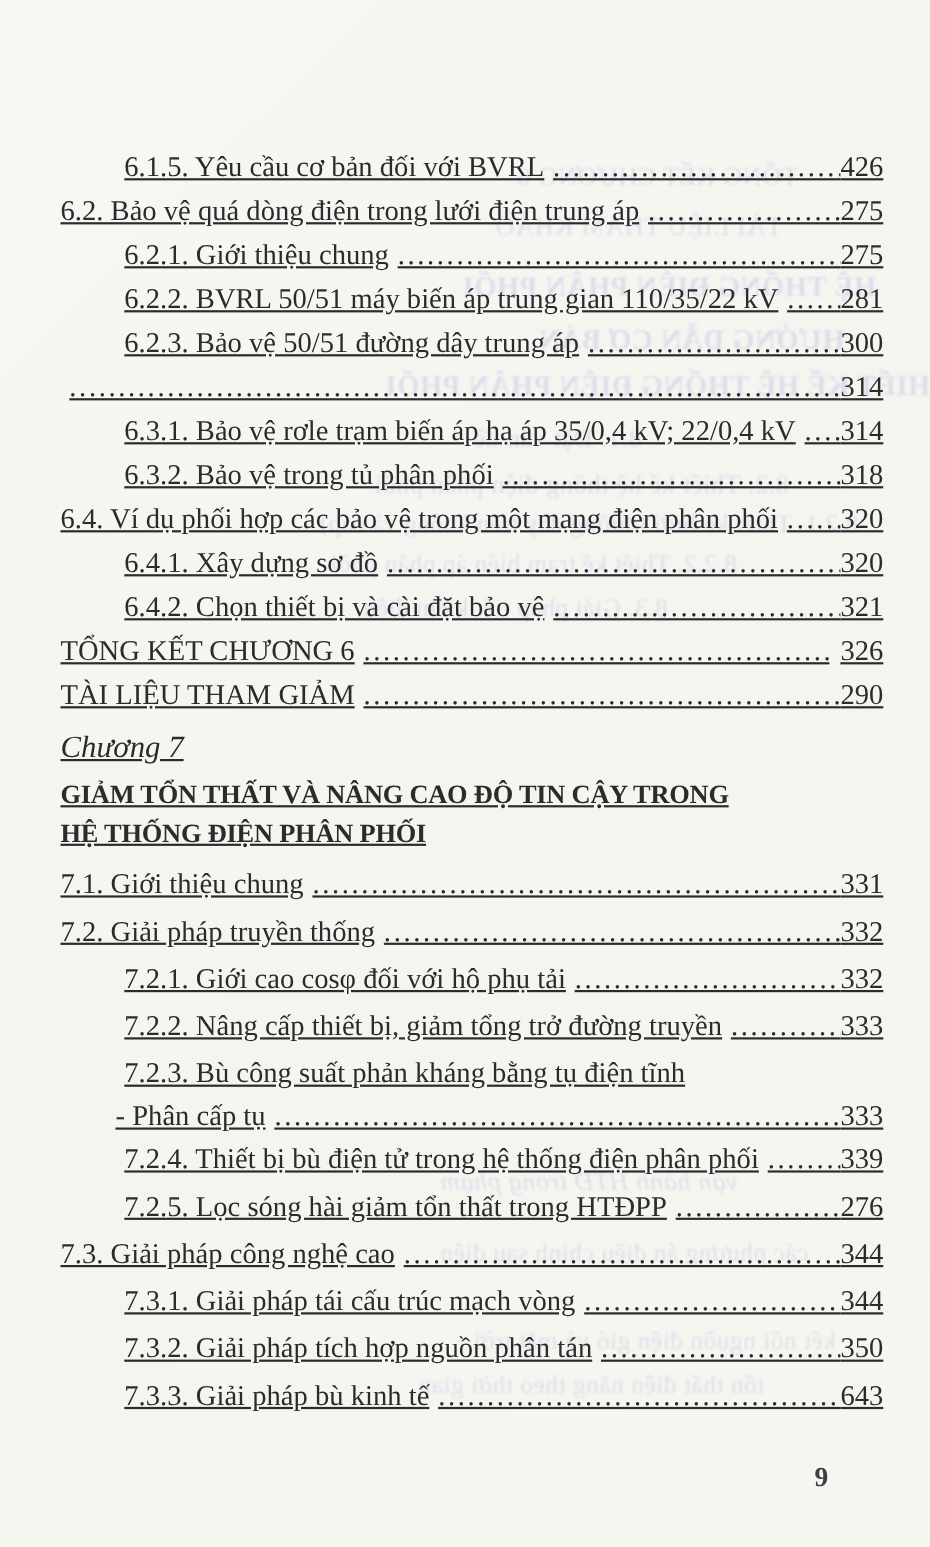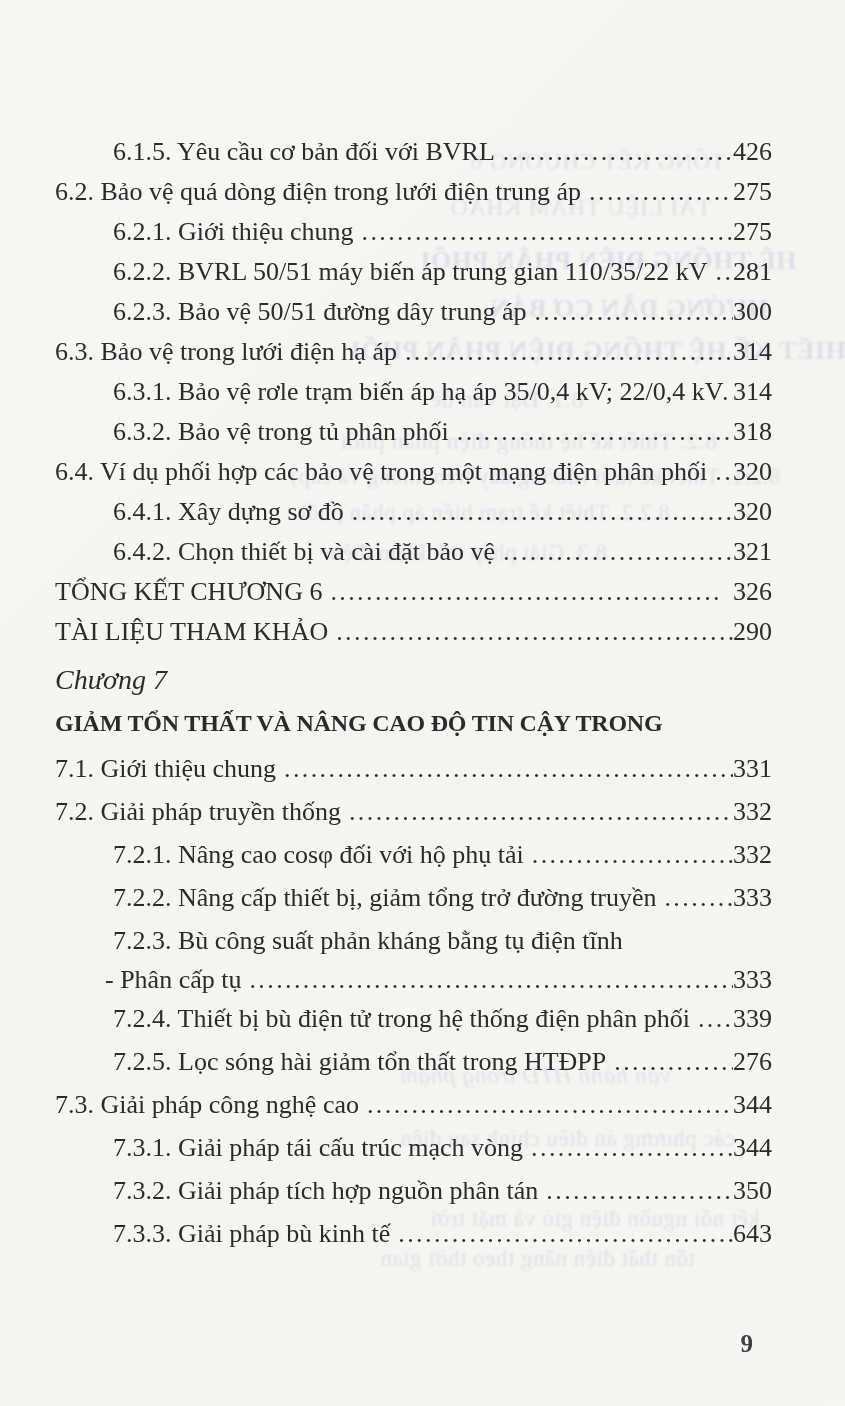--- a/index.html
+++ b/index.html
@@ -24,21 +24,22 @@
     filter:blur(1.1px);
     white-space:nowrap;
     letter-spacing:.5px;
     pointer-events:none;
   }
   .ghost.b{font-weight:bold;}
   .ghost.i{font-style:italic;}
 
   .toc{
     position:relative;
-    padding:132px 73px 0 55px;
+    padding:132px 42px 0 55px;
+    text-decoration:underline;
   }
   .row{
     display:flex;
     align-items:baseline;
     font-size:26px;
   }
   #s6 .row{line-height:40px;}
   #s7 .row{line-height:43px;}
   #s7 .row.cont{line-height:35px;}
   .row .label{white-space:nowrap;flex-shrink:1;min-width:0;}
@@ -128,21 +129,20 @@
         <span class="label">6.2.2. BVRL 50/51 máy biến áp trung gian 110/35/22 kV</span>
         <span class="leader"></span>
         <span class="pg">281</span>
       </div>
       <div class="row lvl2">
         <span class="label">6.2.3. Bảo vệ 50/51 đường dây trung áp</span>
         <span class="leader"></span>
         <span class="pg">300</span>
       </div>
       <div class="row lvl1">
-        <span class="label">6.3. Bảo vệ trong lưới điện hạ áp</span>
         <span class="leader"></span>
         <span class="pg">314</span>
       </div>
       <div class="row lvl2">
         <span class="label">6.3.1. Bảo vệ rơle trạm biến áp hạ áp 35/0,4 kV; 22/0,4 kV</span>
         <span class="leader"></span>
         <span class="pg">314</span>
       </div>
       <div class="row lvl2">
         <span class="label">6.3.2. Bảo vệ trong tủ phân phối</span>
@@ -163,45 +163,45 @@
         <span class="label">6.4.2. Chọn thiết bị và cài đặt bảo vệ</span>
         <span class="leader"></span>
         <span class="pg">321</span>
       </div>
       <div class="row lvl0">
         <span class="label">TỔNG KẾT CHƯƠNG 6</span>
         <span class="leader"></span>
         <span class="pg gap">326</span>
       </div>
       <div class="row lvl0">
-        <span class="label">TÀI LIỆU THAM KHẢO</span>
+        <span class="label">TÀI LIỆU THAM GIẢM</span>
         <span class="leader"></span>
         <span class="pg">290</span>
       </div>
     </section>
 
   <div class="chapter-heading">
     <div class="kicker">Chương 7</div>
     <h1 class="chapter-title"><span>GIẢM TỔN THẤT VÀ NÂNG CAO ĐỘ TIN CẬY TRONG</span><br>
-    </h1>
+    <span>HỆ THỐNG ĐIỆN PHÂN PHỐI</span></h1>
   </div>
 
   <section id="s7">
       <div class="row lvl1">
         <span class="label">7.1. Giới thiệu chung</span>
         <span class="leader"></span>
         <span class="pg">331</span>
       </div>
       <div class="row lvl1">
         <span class="label">7.2. Giải pháp truyền thống</span>
         <span class="leader"></span>
         <span class="pg">332</span>
       </div>
       <div class="row lvl2">
-        <span class="label">7.2.1. Nâng cao cosφ đối với hộ phụ tải</span>
+        <span class="label">7.2.1. Giới cao cosφ đối với hộ phụ tải</span>
         <span class="leader"></span>
         <span class="pg">332</span>
       </div>
       <div class="row lvl2">
         <span class="label">7.2.2. Nâng cấp thiết bị, giảm tổng trở đường truyền</span>
         <span class="leader"></span>
         <span class="pg">333</span>
       </div>
       <div class="row lvl2">
         <span class="label">7.2.3. Bù công suất phản kháng bằng tụ điện tĩnh</span>

